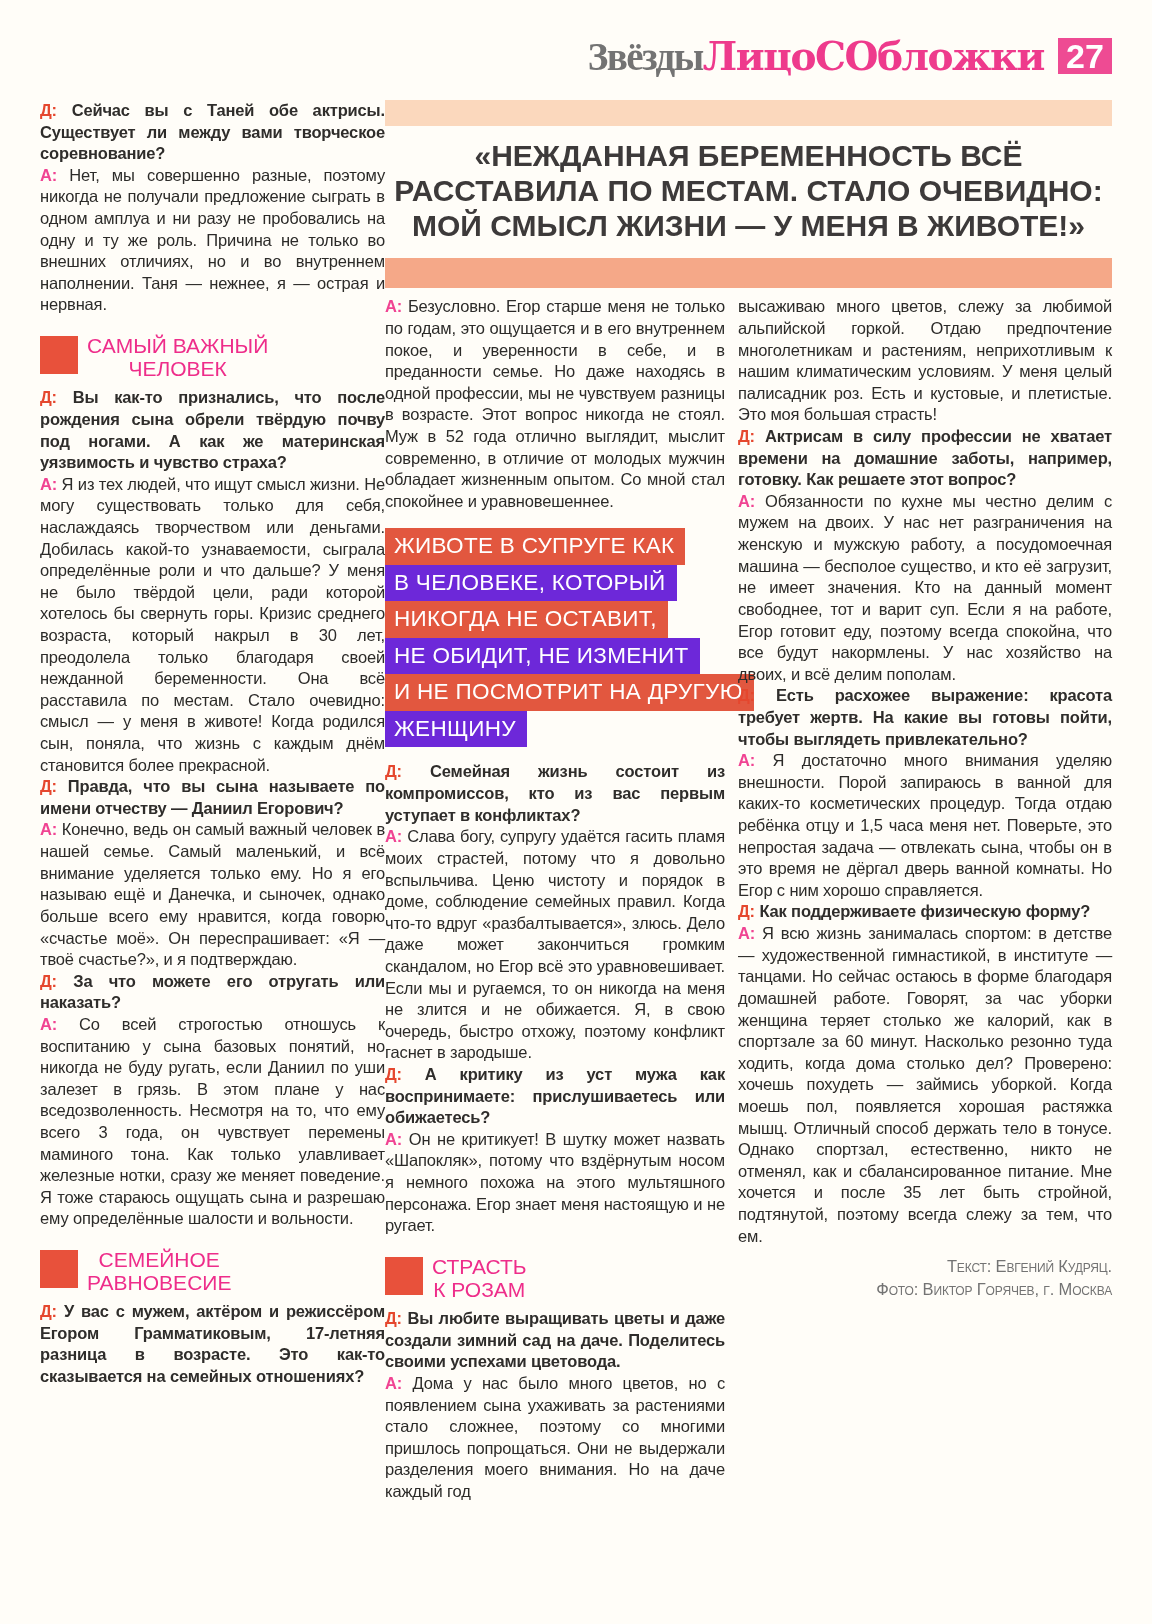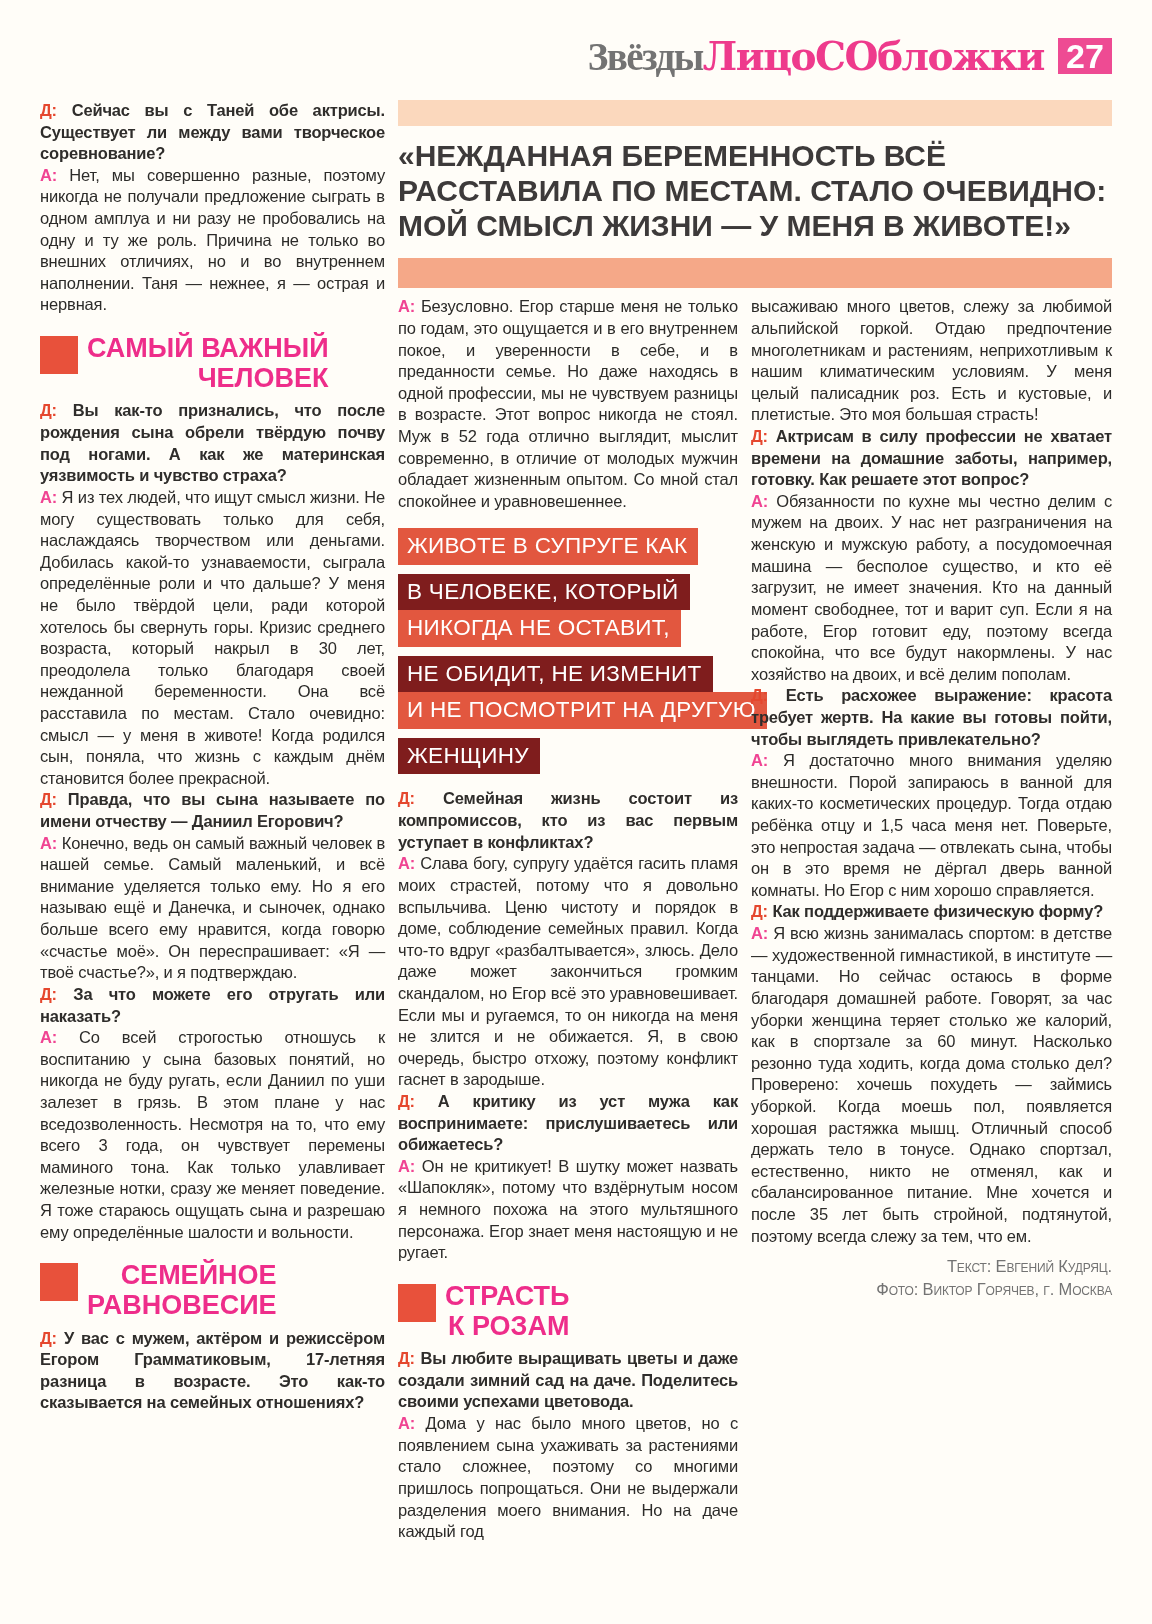--- a/index.html
+++ b/index.html
@@ -7,40 +7,40 @@
     width:1152px;height:1624px;overflow:hidden;
     background:#fffdf8;color:#2c2b29;
     font-family:"Liberation Sans",sans-serif;
   }
   .page{box-sizing:border-box;width:1152px;height:1624px;padding:24px 40px 0 40px;}
   .masthead{display:flex;justify-content:flex-end;align-items:center;gap:14px;height:64px;margin-bottom:12px;}
   .masthead-title{font-family:"DejaVu Serif",serif;font-weight:700;font-size:39px;letter-spacing:-1.5px;white-space:nowrap;}
   .t-black{color:#737373;font-family:Liberation Serif, serif;}
   .t-pink{color:#ee3a8c;margin-top:44px;}
   .page-number{width:54px;height:36px;background:#ee4b93;color:#fff;display:flex;align-items:center;justify-content:center;font-weight:700;font-size:34px;flex:0 0 auto;}
-  .content{display:grid;grid-template-columns:345px 1fr;column-gap:13px;}
+  .content{display:grid;grid-template-columns:345px 1fr;}
   .col{font-size:16.5px;line-height:1.31;text-align:justify;letter-spacing:-0.15px;}
   .para{margin:0;}
   .q{font-weight:700;color:#2f2d2b;}
   .spk{font-weight:700;}
   .spk-d{color:#e5472e;}
   .spk-a{color:#f04392;}
   .headline-block{margin-bottom:8px;}
   .bar{width:100%;}
   .bar-light{height:26px;background:#fbd8bd;margin-bottom:13px;}
   .bar-dark{height:30px;background:#f5a888;margin-top:15px;}
-  .headline{margin:0;font-size:30px;line-height:1.16;font-weight:800;color:#3d3a3a;white-space:pre-line;text-align:left;}
+  .headline{margin:6px;font-size:30px;line-height:1.16;font-weight:800;color:#3d3a3a;white-space:pre-line;text-align:center;}
   .two-cols{display:grid;grid-template-columns:340px 1fr;column-gap:13px;}
   .section-head{display:flex;gap:9px;margin:18px 0 7px;align-items:flex-start;}
   .sq{width:38px;height:38px;background:#e8513b;flex:0 0 auto;margin-top:2px;}
-  .section-title{color:#ee2d8a;font-weight:700;font-size:27px;line-height:1.1;white-space:pre-line;text-align:right;letter-spacing:0;}
+  .section-title{color:#ee2d8a;font-weight:400;font-size:21px;line-height:1.1;white-space:pre-line;text-align:center;letter-spacing:0;}
   .pull-quote{margin:16px 0 14px;}
   .quote-line{display:table;color:#fff;font-size:22.5px;line-height:1.0;padding:7px 11px 7px 9px;letter-spacing:0.3px;white-space:nowrap;}
   .quote-line.dark{background:#e2573f;}
-  .quote-line.light{background:#7f1d1d;margin-top:9px;}
+  .quote-line.light{background:#6d28d9;}
   .credits{text-align:right;font-variant:small-caps;font-size:16.5px;line-height:1.4;margin-top:8px;color:#737373;}
 </style>
 </head>
 <body>
 
 <div class="page">
   <header class="masthead">
     <div class="masthead-title">
       <span class="t-black">Звёзды</span><span class="t-pink">ЛицоСОбложки</span>
     </div>

